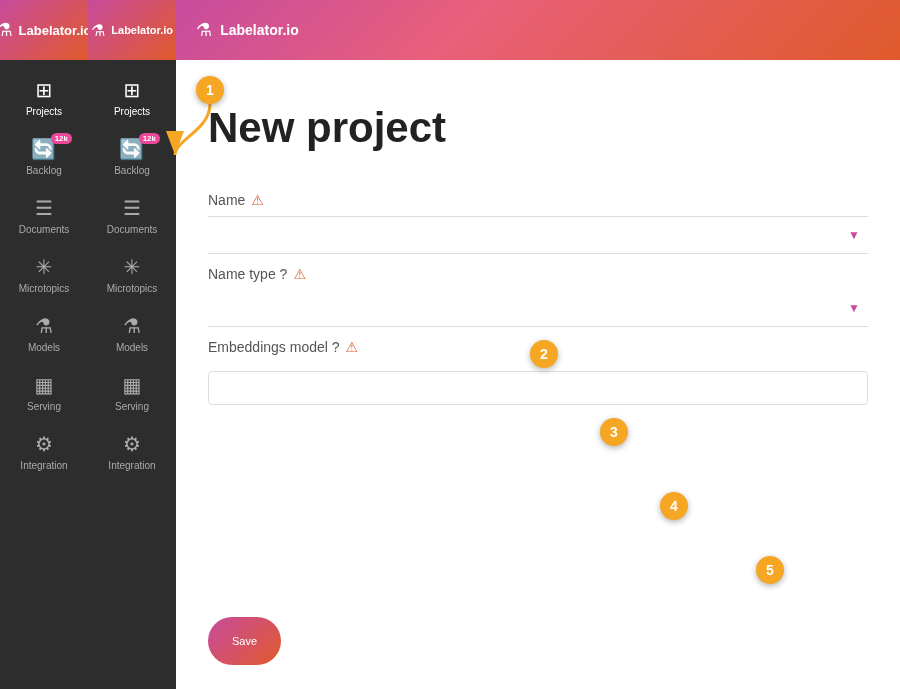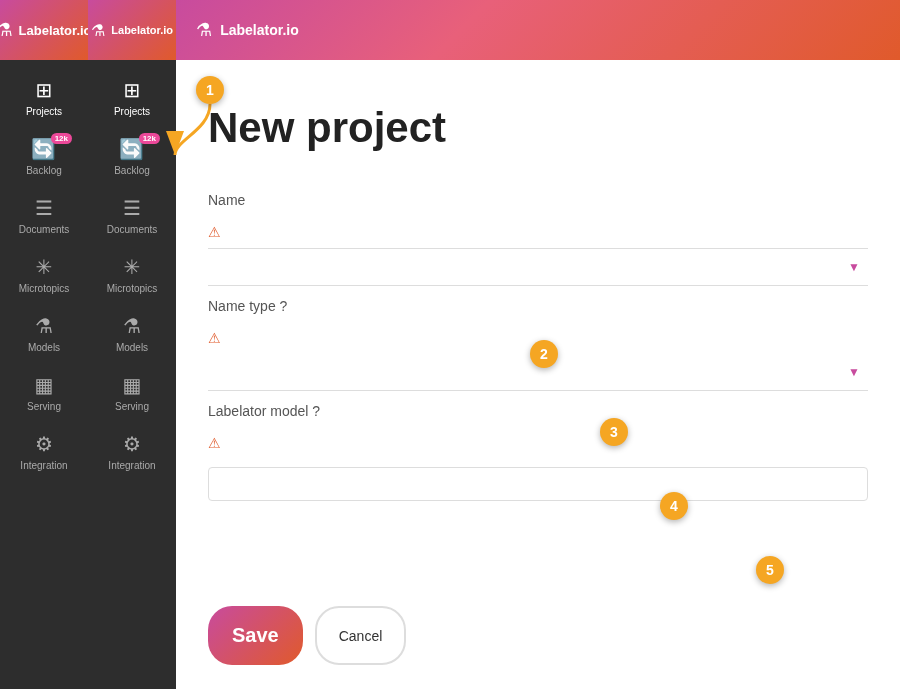--- a/index.html
+++ b/index.html
@@ -216,24 +216,23 @@
       color: #222;
       margin-bottom: 28px;
     }
     .form-field {
       margin-bottom: 0;
     }
     .form-label {
       font-size: 14px;
       color: #555;
       display: flex;
-      align-items: flex-start;
-      gap: 16px;
+      align-items: flex-end;
+      gap: 6px;
       padding: 12px 0 8px;
-      flex-direction: column;
     }
     .warning-icon {
       color: #e05a2b;
       font-size: 14px;
     }
     .form-divider {
       border: none;
       border-bottom: 1px solid #ddd;
       margin: 0;
     }
@@ -275,22 +274,22 @@
       padding: 16px 32px 24px;
       display: flex;
       gap: 12px;
     }
     .btn-save {
       background: linear-gradient(135deg, #c84b9e, #e05a2b);
       color: white;
       border: none;
       border-radius: 24px;
       padding: 18px 24px;
-      font-size: 20px;
-      font-weight: 700;
+      font-size: 11px;
+      font-weight: 400;
       cursor: pointer;
     }
     .btn-cancel {
       background: white;
       color: #333;
       border: 2px solid #ddd;
       border-radius: 24px;
       padding: 8px 22px;
       font-size: 14px;
       font-weight: 500;
@@ -459,29 +458,28 @@
         <select class="form-select">
           <option value=""></option>
         </select>
         <span class="select-chevron">▼</span>
       </div>
       <hr class="form-divider">
     </div>
 
     <div class="form-field">
       <div class="form-label">
-        <span>Labelator model ?</span>
+        <span>Embeddings model ?</span>
         <span class="warning-icon">⚠</span>
       </div>
       <input class="form-input" type="text" style="">
     </div>
   </div>
   <div class="modal-footer">
     <button class="btn-save">Save</button>
-    <button class="btn-cancel">Cancel</button>
   </div>
 </div>
 
 <div class="annotation" style="left: 196px; top: 76px;">
   <span>1</span>
 </div>
 
 <div class="annotation" style="left: 530px; top: 340px;">
   <span>2</span>
 </div>

